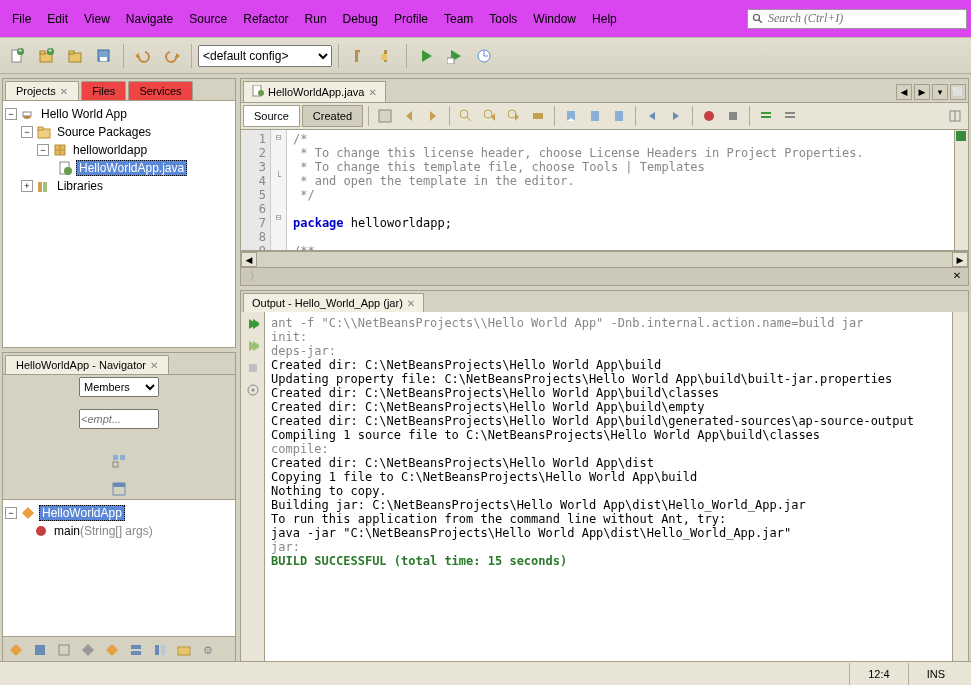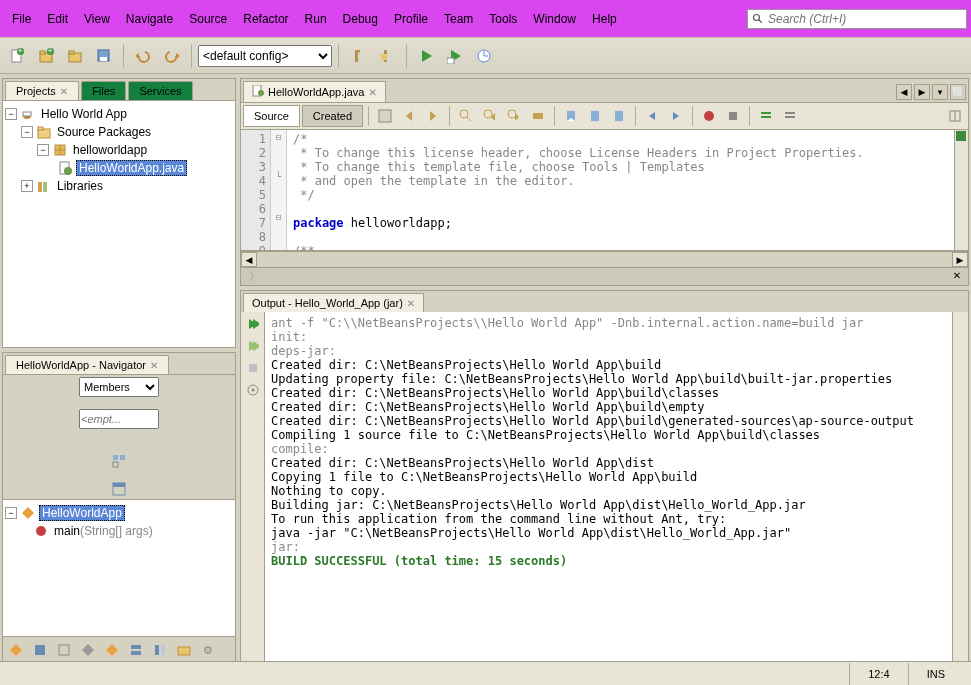--- a/index.html
+++ b/index.html
@@ -4,37 +4,37 @@
 <style>
 * { box-sizing: border-box; margin: 0; padding: 0; }
 body { font-family: "Segoe UI", Tahoma, sans-serif; font-size: 12px; background: #d6d2c2; width: 971px; height: 685px; overflow: hidden; position: relative; }
 
 
 .menubar { display: flex; align-items: center; padding: 2px 4px; background: #d946ef; height: 38px; border-bottom: 1px solid #c0bdad; }
 .menubar .menu-item { padding: 2px 8px; cursor: default; }
 .spacer { flex: 1; }
 .search-box { display: flex; align-items: center; background: #fff; border: 1px solid #999; height: 20px; width: 220px; padding: 0 4px; }
 .search-box svg { width: 12px; height: 12px; margin-right: 4px; }
-.search-box input { border: none; outline: none; font-size: 12px; font-style: italic; color: #888; flex: 1; }
+.search-box input { border: none; outline: none; font-size: 12px; font-style: italic; color: #888; flex: 1; font-family: Liberation Serif, serif; }
 
 
 .toolbar { display: flex; align-items: center; padding: 2px 4px; background: linear-gradient(#e2ded0,#d8d4c4); height: 36px; border-bottom: 1px solid #b0ad9c; gap: 3px; }
 .toolbar .tbtn { width: 26px; height: 26px; display: inline-flex; align-items: center; justify-content: center; border: 1px solid transparent; border-radius: 2px; }
 .toolbar .sep { width: 1px; height: 24px; background: #b0ad9c; margin: 0 3px; }
 .toolbar select { height: 22px; width: 134px; font-size: 12px; }
 
 
 .main { display: flex; height: 602px; }
 .left-col { width: 238px; display: flex; flex-direction: column; background: #d6d2c2; padding: 4px 2px 12px 2px; gap: 4px; }
 .right-col { flex: 1; display: flex; flex-direction: column; padding: 4px 2px 2px 2px; }
 
 
 .panel { background: #d6d2c2; border: 1px solid #a39f8c; display: flex; flex-direction: column; }
 .tabstrip { display: flex; background: #d6d2c2; border-bottom: 1px solid #a39f8c; padding: 2px 2px 0 2px; }
-.tab { padding: 3px 10px; background: #15803d; border: 1px solid #a39f8c; border-bottom: none; margin-right: 2px; border-radius: 2px 2px 0 0; cursor: default; font-size: 11px; display: flex; align-items: center; gap: 4px; }
+.tab { padding: 3px 10px; background: #ef4444; border: 1px solid #a39f8c; border-bottom: none; margin-right: 2px; border-radius: 2px 2px 0 0; cursor: default; font-size: 11px; display: flex; align-items: center; gap: 4px; }
 .tab.active { background: #f1eee2; }
 .tab .close { font-size: 10px; color: #888; }
 
 .tree { background: #fff; flex: 1; overflow: auto; padding: 4px 2px; font-size: 12px; }
 .tree-row { display: flex; align-items: center; gap: 3px; padding: 1px 0; white-space: nowrap; }
 .tree-row.sel .tree-lbl { background: #5a87d6; color: #fff; border: 1px dotted #000; }
 .tree-lbl { padding: 0 2px; }
 .tw { width: 12px; height: 12px; display: inline-flex; align-items: center; justify-content: center; border: 1px solid #999; font-size: 9px; line-height: 1; background: #fff; }
 .tree-icon { width: 16px; height: 16px; display: inline-flex; align-items: center; justify-content: center; }
 

